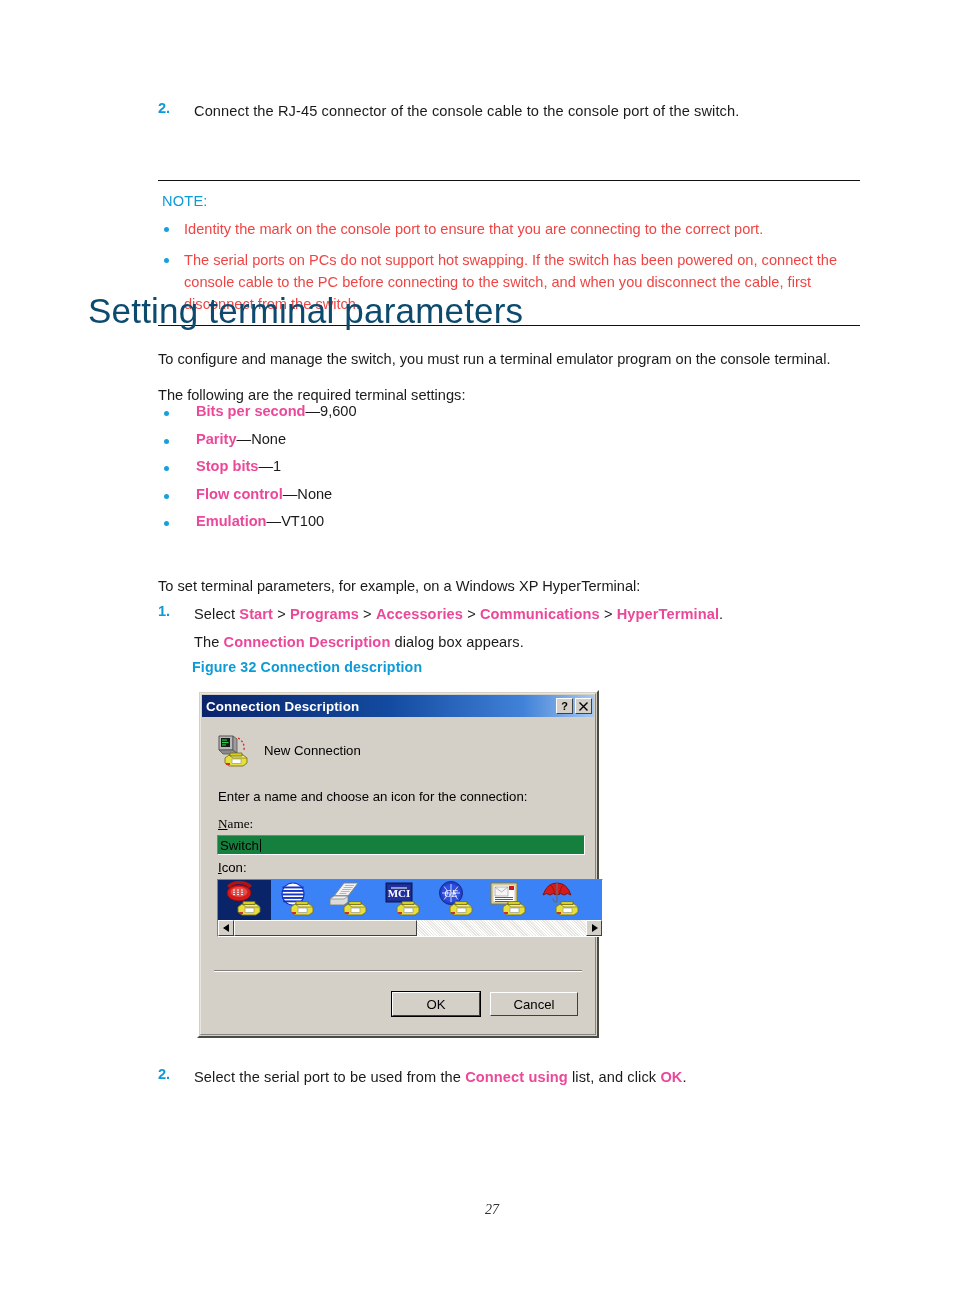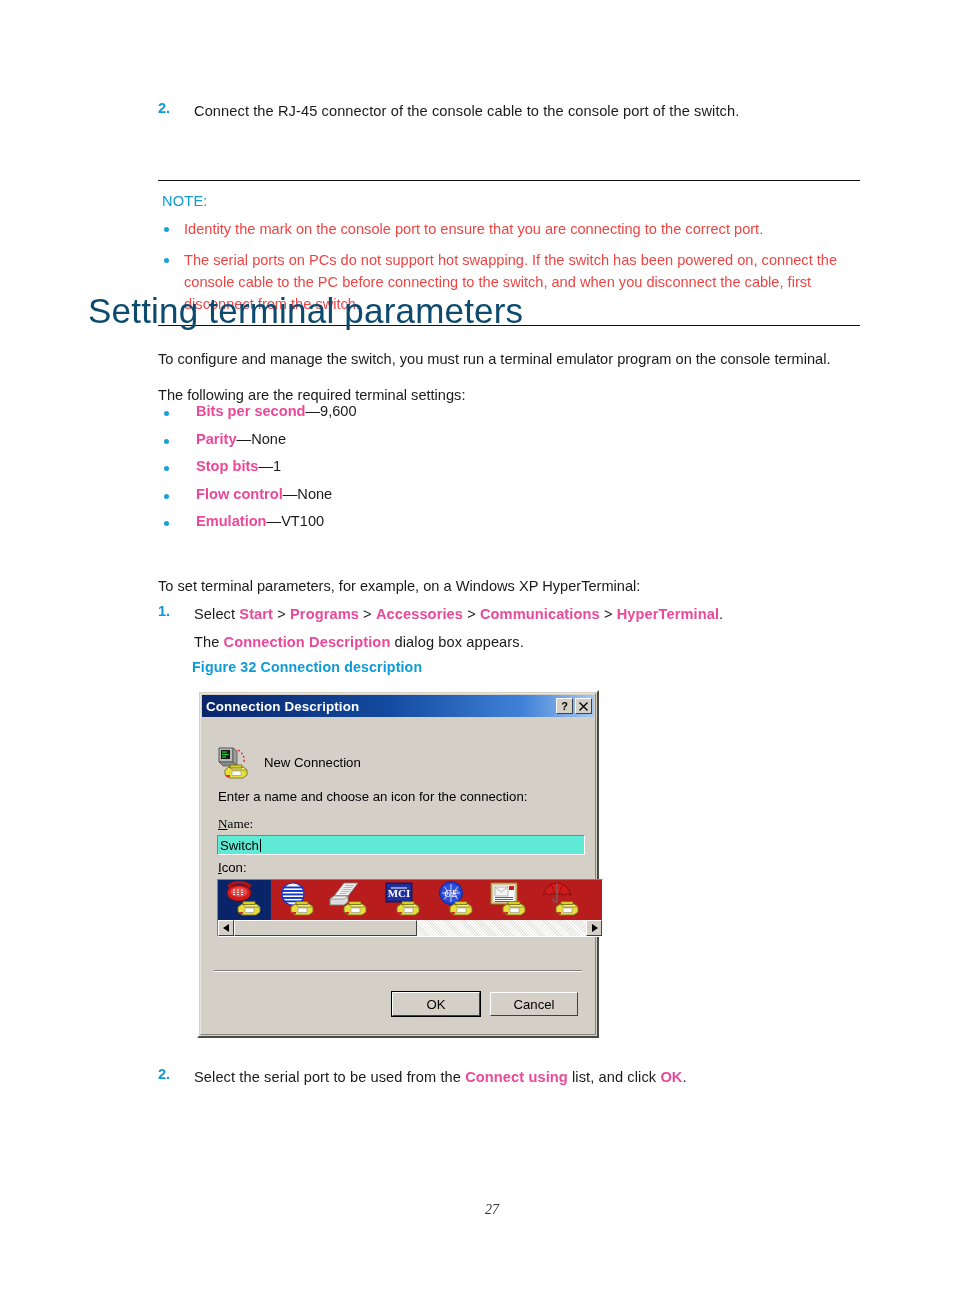--- a/index.html
+++ b/index.html
@@ -217,21 +217,21 @@
     left: 3px;
     right: 3px;
     top: 25px;
     bottom: 3px;
     background: #d4d0c8;
   }
 
   .conn-row {
     position: absolute;
     left: 14px;
-    top: 28px;
+    top: 16px;
     display: flex;
     align-items: center;
   }
   .conn-label {
     font-size: 13.2px;
     color: #000;
     margin-left: 10px;
   }
 
   
@@ -256,21 +256,21 @@
     color: #000;
   }
   .ul-char { text-decoration: underline; }
 
   .textinput {
     position: absolute;
     left: 15px;
     top: 118px;
     width: 368px;
     height: 20px;
-    background: #5eead4;
+    background: #15803d;
     border-top: 1.5px solid #808080;
     border-left: 1.5px solid #808080;
     border-right: 1.5px solid #ffffff;
     border-bottom: 1.5px solid #ffffff;
     box-sizing: border-box;
     display: flex;
     align-items: center;
     padding-left: 2px;
     font-size: 13.2px;
   }
@@ -282,21 +282,21 @@
     margin-left: 1px;
     vertical-align: middle;
   }
 
   .iconbox {
     position: absolute;
     left: 15px;
     top: 162px;
     width: 386px;
     height: 58px;
-    background: #b91c1c;
+    background: #3b82f6;
     border-top: 1.5px solid #808080;
     border-left: 1.5px solid #808080;
     border-right: 1.5px solid #ffffff;
     border-bottom: 1.5px solid #ffffff;
     box-sizing: border-box;
     overflow: hidden;
   }
   .icon-strip {
     position: absolute;
     left: 0; top: 0; right: 0;

